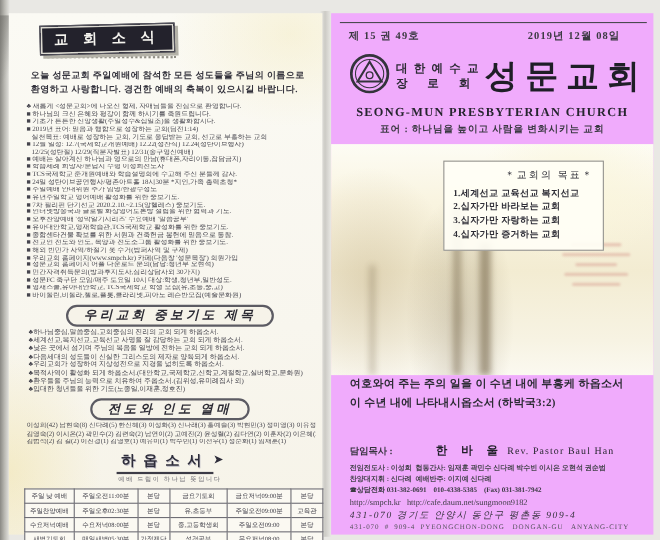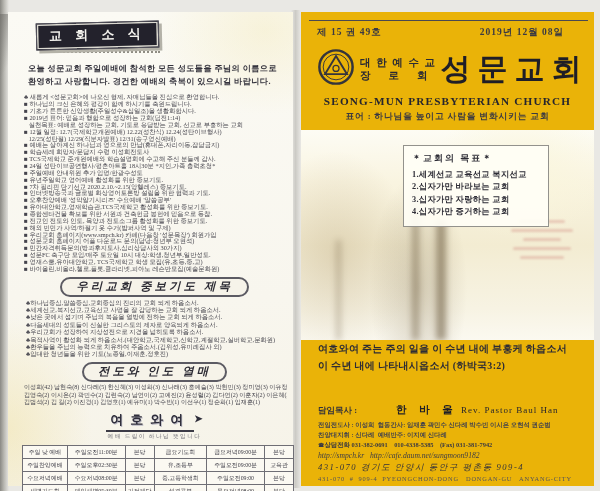--- a/index.html
+++ b/index.html
@@ -17,21 +17,21 @@
     background:linear-gradient(120deg,#6e6d68,rgba(110,109,104,0) 70%);opacity:.6;}
   .gutter{position:absolute;left:291px;top:10px;width:10px;height:478px;
     background:linear-gradient(90deg,rgba(160,158,150,0) 0%,rgba(150,148,140,.35) 45%,rgba(160,158,150,0) 100%);}
   
   .page{position:absolute;top:12px;height:474px;}
   .page-left{left:8px;width:285px;padding:10px 6px 0 14px;
     background:
       radial-gradient(120px 160px at 0% 88%, rgba(236,214,120,.30), transparent 70%),
       radial-gradient(160px 120px at 90% 4%, rgba(240,228,170,.35), transparent 70%),
       linear-gradient(180deg,#fbfaf4 0%,#f8f6ee 60%,#f6f3e8 100%);}
-  .page-right{left:301px;width:293px;padding:8px 0 0 0;background:#eab308;}
+  .page-right{left:301px;width:293px;padding:8px 0 0 0;background:#f0abfc;}
   .line{white-space:pre;overflow:hidden;}
   
   .stamp-wrap{height:34px;}
   .stamp{display:inline-block;margin-left:14px;transform:rotate(-1.4deg);
     background:#23222c;color:#f5f4ef;font-weight:bold;font-size:13px;letter-spacing:5px;
     padding:3px 12px 4px;border:1px solid #55545e;
     box-shadow:3px 3px 0 #b4b2a8, inset 0 0 0 1.5px #dddbd2;}
   .stamp-orn{margin:2px 0 0 18px;width:120px;border-bottom:2px dotted #8f8d84;}
   .welcome{margin:7px 2px 0 6px;font-weight:bold;font-size:8.2px;line-height:1.55;
     letter-spacing:.4px;color:#34333d;}
@@ -77,33 +77,33 @@
   .trunk{position:absolute;background:#6b5a3e;filter:blur(3px);opacity:.45;}
   .trunk.t1{left:38%;top:55px;width:7px;height:155px;}
   .trunk.t2{left:46%;top:90px;width:10px;height:120px;opacity:.55;}
   .trunk.t3{left:12%;top:110px;width:5px;height:100px;opacity:.3;}
   .watermark{position:absolute;right:16px;top:84px;width:72px;}
   .watermark div{height:3px;margin:6px auto;background:rgba(205,130,120,.35);
     filter:blur(1px);border-radius:2px;}
   .wm1{width:46px}.wm2{width:62px}.wm3{width:38px}.wm4{width:58px}.wm5{width:44px}
   .goals-box{position:absolute;left:102px;top:15px;width:146px;border:1px solid #93928c;
     background:rgba(255,254,245,.93);padding:6px 8px 7px;}
-  .goals-title{text-align:left;font-weight:bold;font-size:9px;letter-spacing:2px;
+  .goals-title{text-align:right;font-weight:normal;font-size:9px;letter-spacing:2px;
     color:#2c2b34;margin-bottom:4px;}
   .goal-item{font-weight:bold;font-size:8.3px;line-height:1.5;letter-spacing:.3px;color:#2e2d36;white-space:nowrap;}
   .verse{margin:1px 0 0 17px;font-weight:bold;font-size:10px;line-height:1.65;
     letter-spacing:.3px;color:#2d2c35;}
   .staff{margin:22px 0 0 17px;line-height:1.5;}
   .pastor-line{white-space:nowrap;}
   .pastor-label{font-size:8.5px;font-weight:bold;color:#33323b;}
   .pastor-kr{font-size:10.5px;font-weight:900;letter-spacing:5px;color:#1f1e27;margin-left:37px;}
   .pastor-en{font-size:9px;font-weight:normal;letter-spacing:1px;color:#26252e;}
   .staff-line{font-size:6.4px;font-weight:bold;color:#45444c;}
   .phone-line{font-size:6.4px;font-weight:900;color:#3a3942;margin-top:1px;}
-  .web-line{font-size:7.6px;color:#3e3d45;font-style:italic;}
+  .web-line{font-size:7.6px;color:#3e3d45;}
   .addr-kr{font-size:8.6px;letter-spacing:1.5px;color:#33323b;font-style:italic;}
   .addr-en{font-size:6.4px;letter-spacing:.8px;color:#53525a;line-height:1.45;}
 </style>
 </head>
 <body>
 
 <div class="scan-edge-left"></div>
 <div class="scan-corner"></div>
 <div class="gutter"></div>
 
@@ -163,21 +163,21 @@
 
   <span class="pill-header">전도와 인도 열매</span>
 
   <div class="fruits">
     <div class="line">이성희(42) 남현숙(8) 신다례(5) 한신혜(3) 이성화(3) 신나래(3) 홍예슬(3) 박현민(3) 정미영(3) 이유정(2)</div>
     <div class="line">김영숙(2) 이시온(2) 곽민수(2) 김련숙(2) 남연이(2) 고예진(2) 윤성렬(2) 김다연(2) 이훈자(2) 이은혜(2)</div>
     <div class="line">김범석(2) 김 길(2) 이진경(1) 김영호(1) 예유미(1) 박수빈(1) 이선우(1) 정순화(1) 임재훈(1)</div>
   </div>
 
   <div class="meeting">
-    <span class="meeting-title">여호와여</span><span class="meeting-arrow">➤</span>
+    <span class="meeting-title">하옵소서</span><span class="meeting-arrow">➤</span>
     <div class="meeting-tagline">예배 드림이 하나님 뜻입니다</div>
   </div>
 
   <table class="schedule">
     <colgroup>
         <col class="c1">
         <col class="c2">
         <col class="c3">
         <col class="c4">
         <col class="c5">

